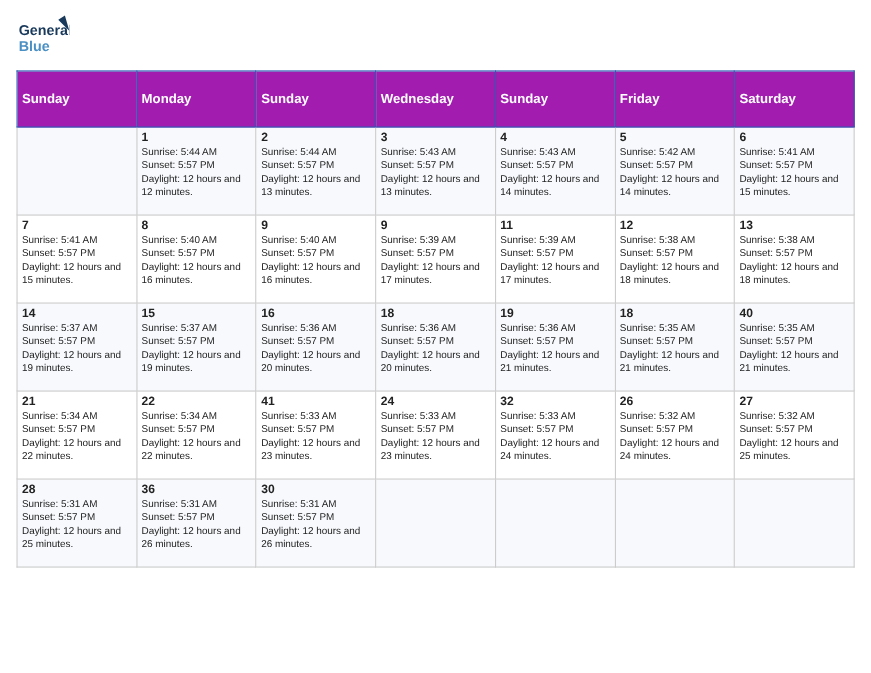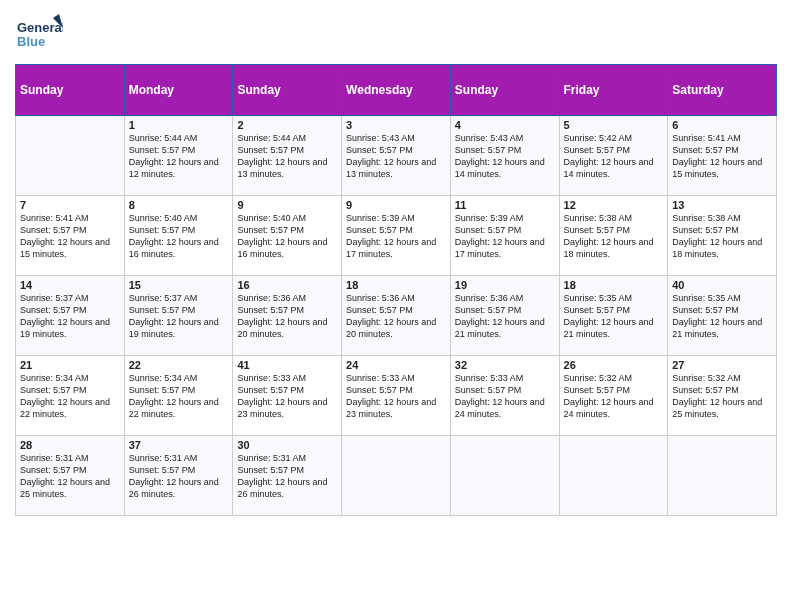--- a/index.html
+++ b/index.html
@@ -222,21 +222,21 @@
           <span class="day-num">27</span>
           <div class="cell-content">Sunrise: 5:32 AM<br>Sunset: 5:57 PM<br>Daylight: 12 hours and 25 minutes.</div>
         </td>
       </tr>
       <tr>
         <td>
           <span class="day-num">28</span>
           <div class="cell-content">Sunrise: 5:31 AM<br>Sunset: 5:57 PM<br>Daylight: 12 hours and 25 minutes.</div>
         </td>
         <td>
-          <span class="day-num">37</span>
+          <span class="day-num">36</span>
           <div class="cell-content">Sunrise: 5:31 AM<br>Sunset: 5:57 PM<br>Daylight: 12 hours and 26 minutes.</div>
         </td>
         <td>
           <span class="day-num">30</span>
           <div class="cell-content">Sunrise: 5:31 AM<br>Sunset: 5:57 PM<br>Daylight: 12 hours and 26 minutes.</div>
         </td>
         <td></td>
         <td></td>
         <td></td>
         <td></td>

